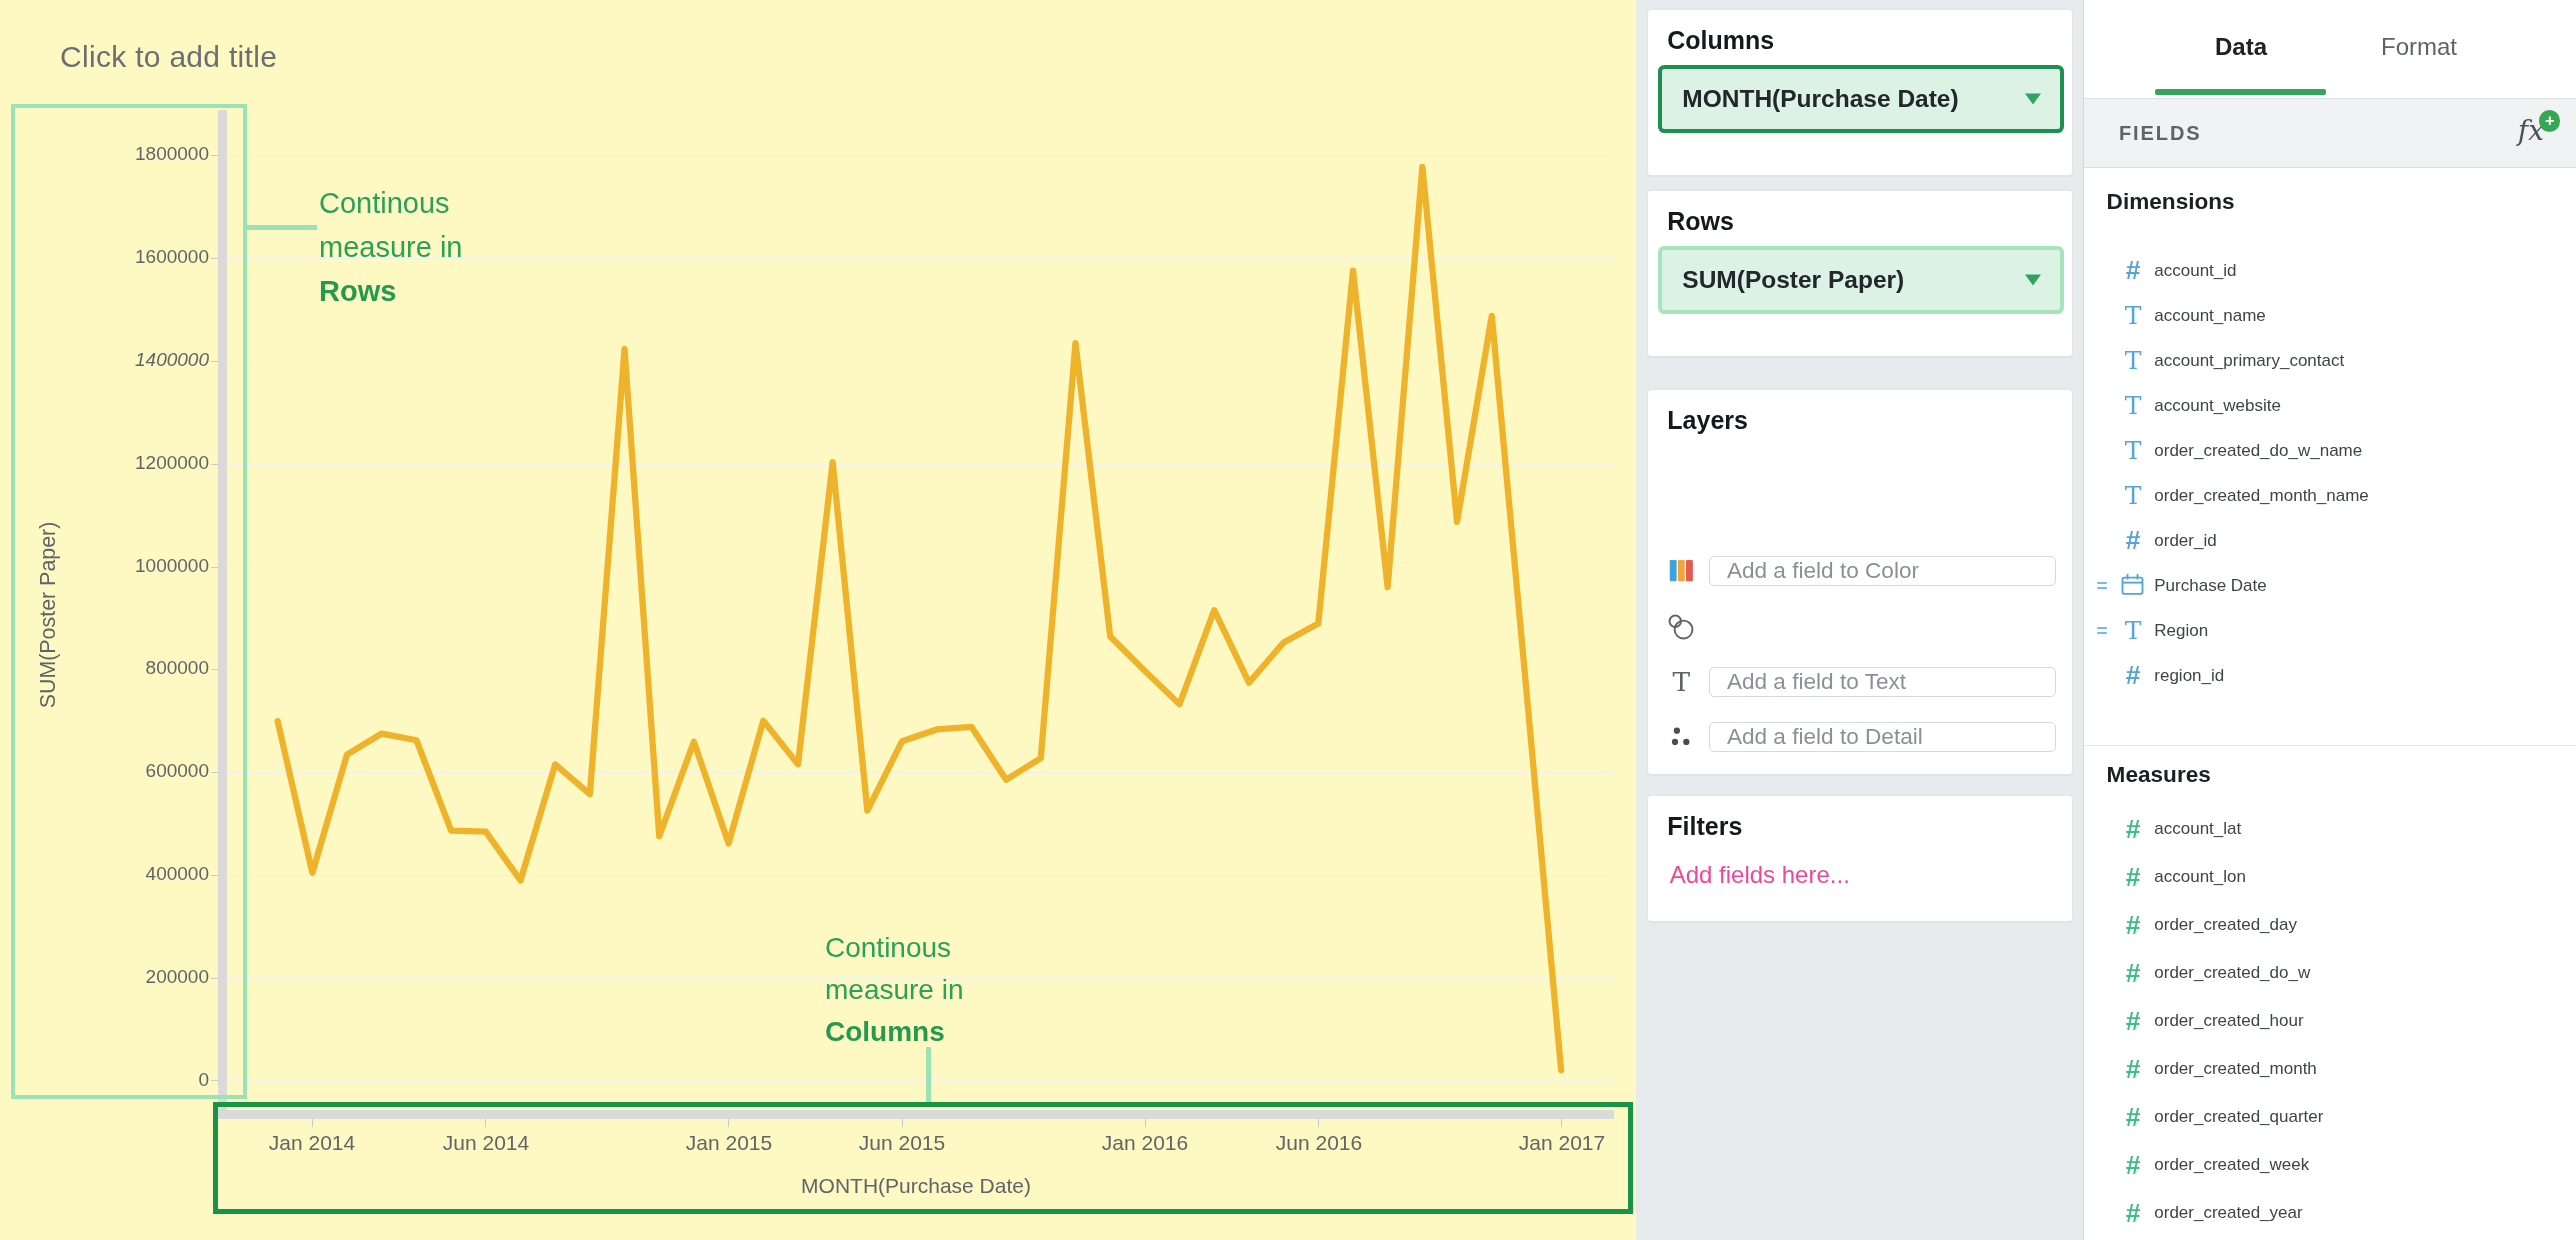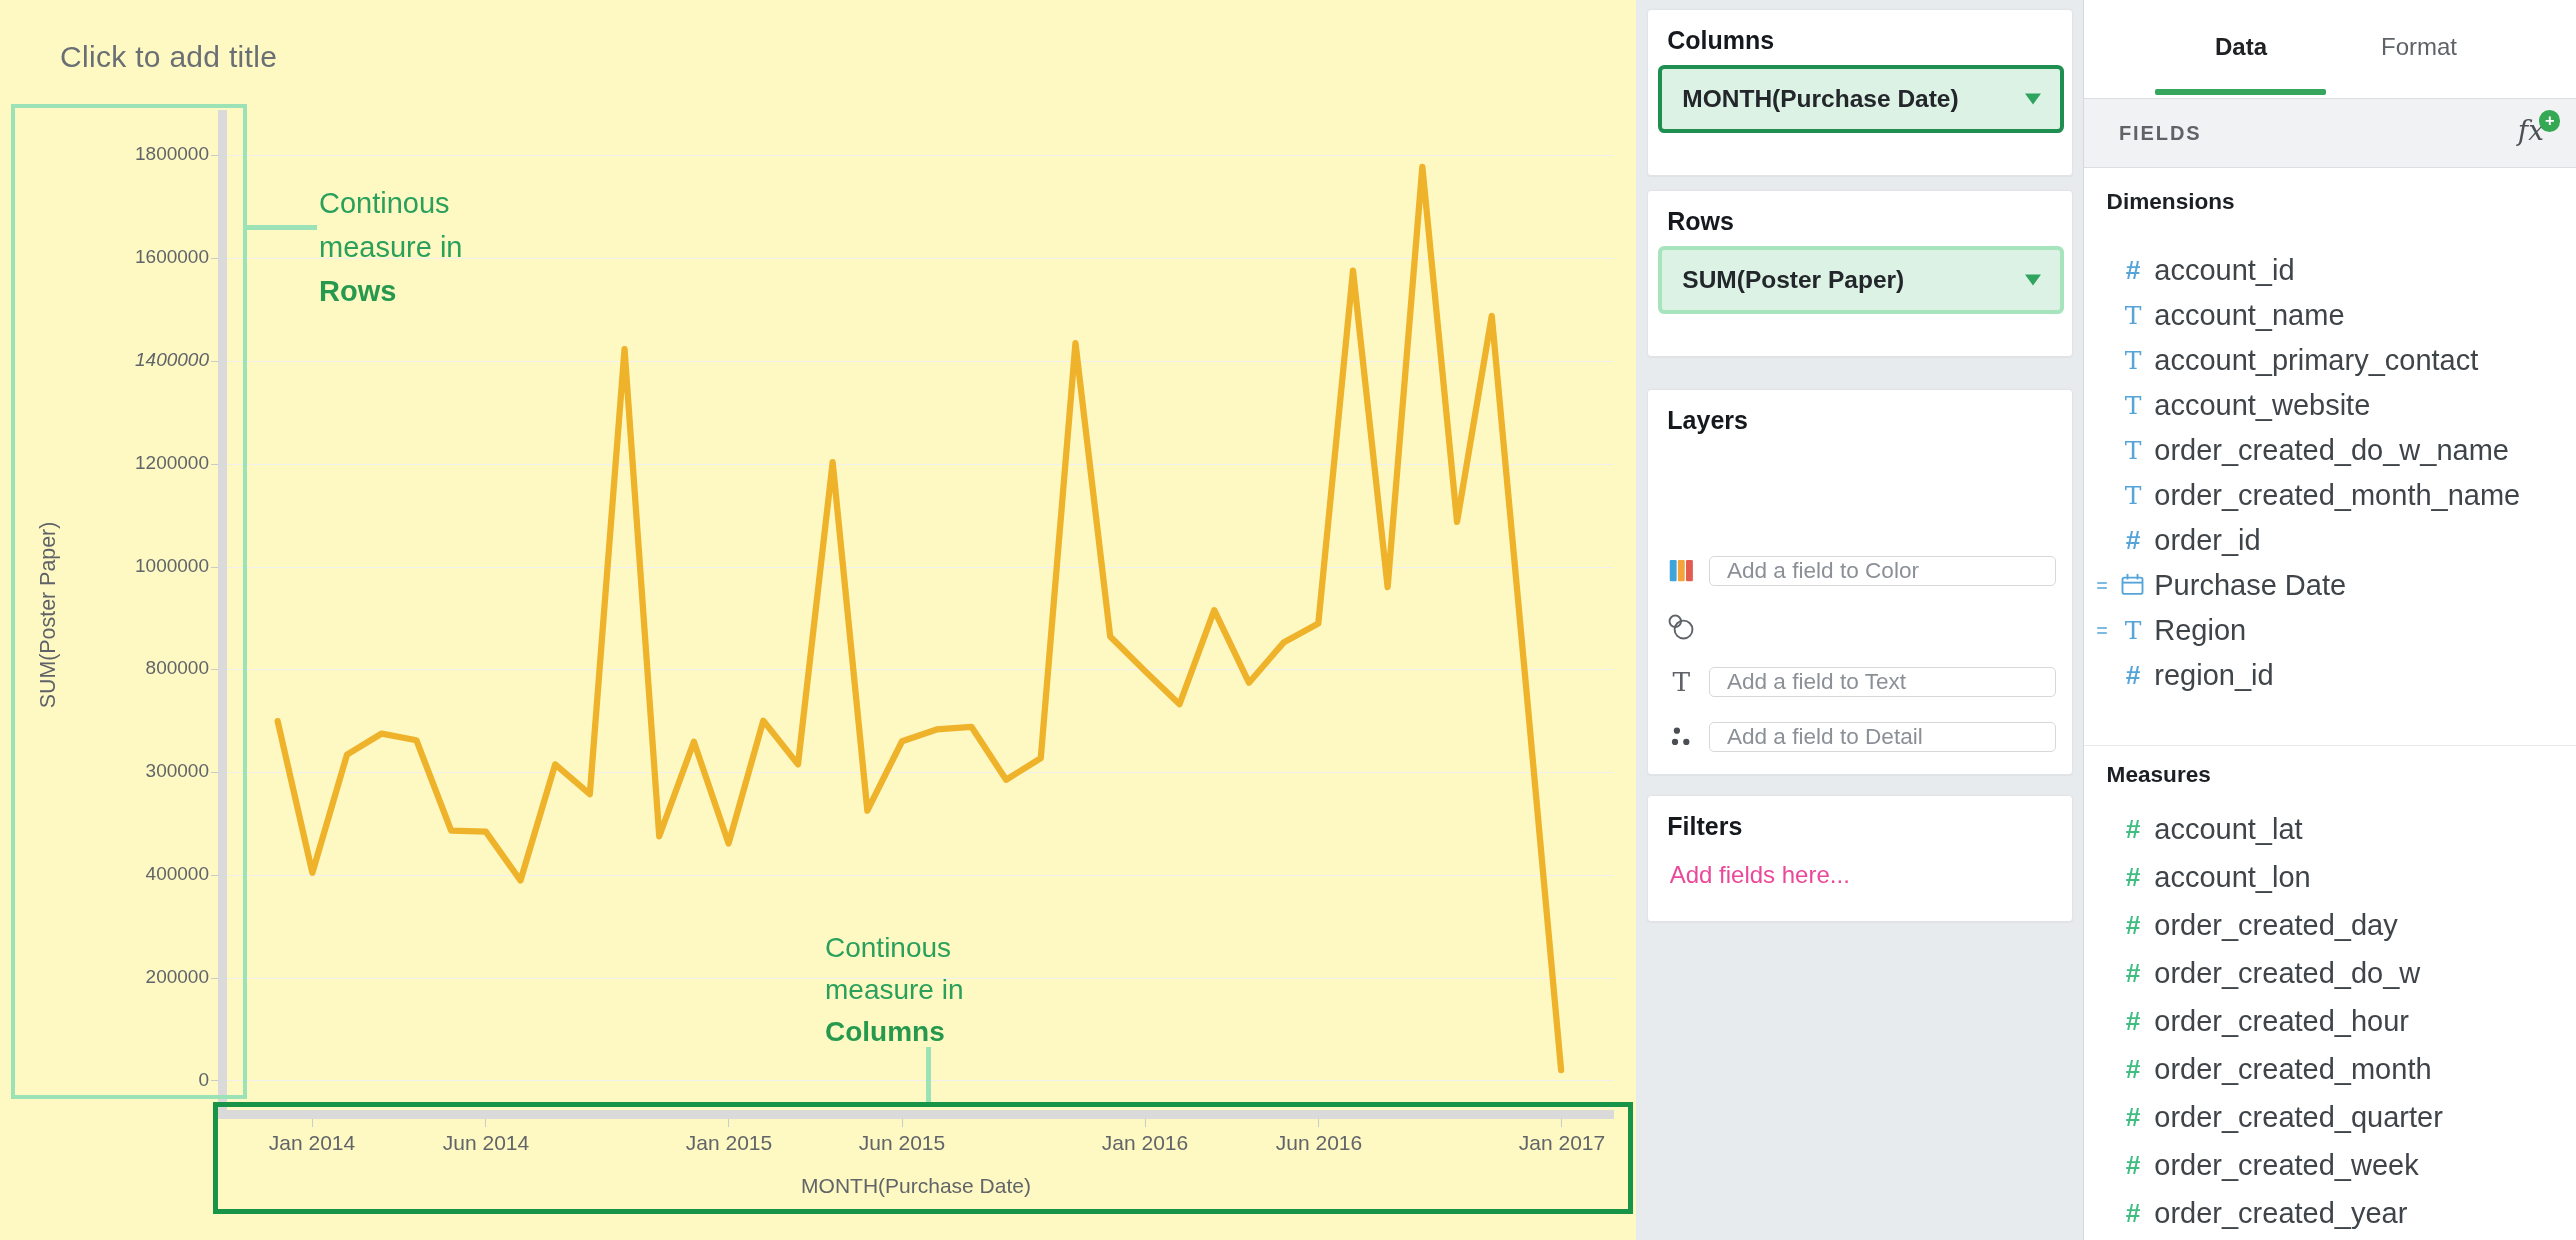--- a/index.html
+++ b/index.html
@@ -77,21 +77,21 @@
   .meas{position:absolute;left:0;top:805px;width:493px;}
   .frow{display:flex;align-items:center;padding-left:12.6px;box-sizing:border-box;}
   .dims .frow{height:45px;}
   .meas .frow{height:48px;}
   .fprefix{width:21.4px;font-size:19px;font-weight:bold;color:#79bbe2;}
   .ficon{width:30px;text-align:center;flex:0 0 30px;}
   .ficon .hash{font-size:26.4px;font-weight:bold;}
   .hash-blue{color:#56a5d8;}
   .hash-green{color:#41bd83;}
   .ficon .tt{font-family:"DejaVu Serif",serif;font-size:25px;color:#56a5d8;}
-  .flabel{margin-left:6.3px;font-size:29px;color:#3f4449;white-space:nowrap;}
+  .flabel{margin-left:6.3px;font-size:17px;color:#3f4449;white-space:nowrap;}
   .ticon-t{font-family:"DejaVu Serif",serif;font-size:26.4px;color:#5f6368;}
 </style>
 </head>
 <body>
 
 <div class="page">
 
   <section class="canvas">
     <div class="chart-title">Click to add title</div>
     <div id="grids">
@@ -108,21 +108,21 @@
       </div>
     <div class="vstrip"></div>
     <div class="hstrip"></div>
     <div id="yticks">
         <div class="ylab" style="top: 1069px;">0</div>
         <div class="ydash" style="top: 1080px;"></div>
         <div class="ylab" style="top: 966px;">200000</div>
         <div class="ydash" style="top: 978px;"></div>
         <div class="ylab" style="top: 863px;">400000</div>
         <div class="ydash" style="top: 875px;"></div>
-        <div class="ylab" style="top: 760px;">300000</div>
+        <div class="ylab" style="top: 760px;">600000</div>
         <div class="ydash" style="top: 772px;"></div>
         <div class="ylab" style="top: 657px;">800000</div>
         <div class="ydash" style="top: 669px;"></div>
         <div class="ylab" style="top: 555px;">1000000</div>
         <div class="ydash" style="top: 567px;"></div>
         <div class="ylab" style="top: 452px;">1200000</div>
         <div class="ydash" style="top: 464px;"></div>
         <div class="ylab" style="top: 349px; font-style: italic;">1400000</div>
         <div class="ydash" style="top: 361px;"></div>
         <div class="ylab" style="top: 246px;">1600000</div>

